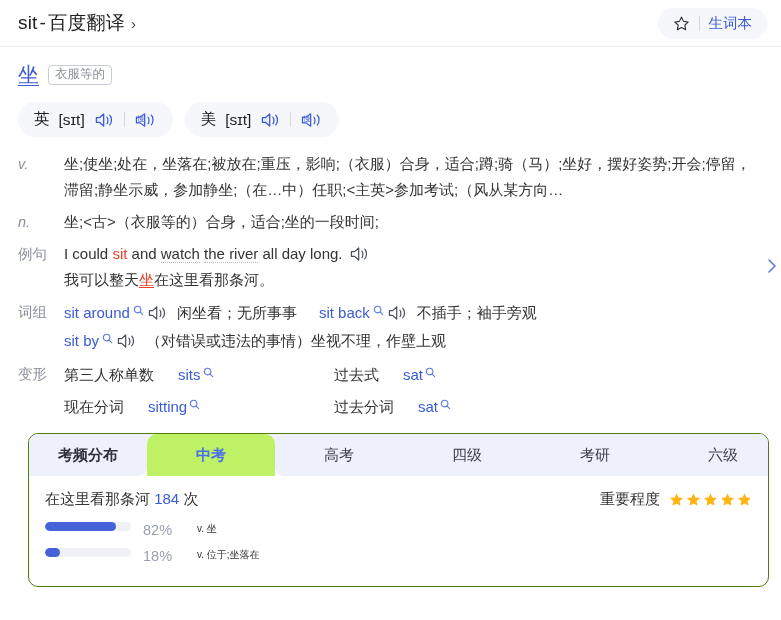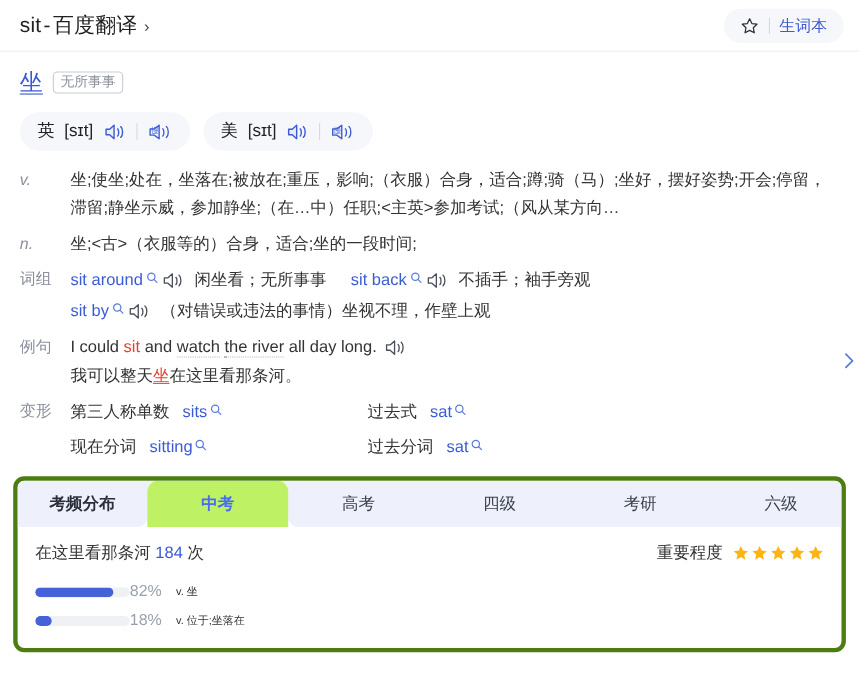--- a/index.html
+++ b/index.html
@@ -181,28 +181,28 @@
   .phrase-mean { color: #333; margin-right: 22px; }
 
   
   .forms-grid {
     display: grid;
     grid-template-columns: 270px 1fr;
     row-gap: 4px;
     line-height: 28px;
     font-size: 15px;
   }
-  .form-cell { display: flex; align-items: center; gap: 12px; }
+  .form-cell { display: flex; align-items: center; gap: 24px; }
   .form-name { color: #333; }
   .form-val { color: #3b5bd4; display:inline-flex; align-items:center; gap:2px;}
 
   
   .freq-card {
-    margin: 12px 12px 0 12px;
-    border: 4px solid #4d7c0f;
+    margin: 12px 12px 0 28px;
+    border: 1px solid #4d7c0f;
     border-radius: 10px;
     overflow: hidden;
     background: #fff;
   }
   .tabs {
     display: flex;
     align-items: stretch;
     background: #eef1fb;
     height: 42px;
     position: relative;
@@ -254,22 +254,21 @@
   }
   .freq-count { font-size: 15px; color: #333; }
   .freq-count .num { color: #3b5bd4; }
   .freq-imp { display: flex; align-items: center; gap: 9px; font-size: 15px; color:#333; }
   .stars { display: flex; gap: 2px; }
   .star-gold { width: 15px; height: 15px; display: block; }
 
   .bars { margin-top: 13px; }
   .bar-row {
     display: flex;
-    align-items: center;
-    gap: 0;
+    gap: 12px;
     height: 26px;
   }
   .bar-track {
     width: 86px;
     height: 9px;
     background: #f0f1f5;
     border-radius: 5px;
     overflow: hidden;
     flex: 0 0 86px;
   }
@@ -298,21 +297,21 @@
         <polygon points="12,3 14.9,9 21.4,9.9 16.7,14.4 17.9,20.9 12,17.8 6.1,20.9 7.3,14.4 2.6,9.9 9.1,9"></polygon>
       </svg>
     </span>
     <span class="sep"></span>
     <span class="wb-label">生词本</span>
   </div>
 </div>
 
 <div class="headword-row">
   <span class="headword">坐</span>
-  <span class="tag-common">无所事事</span>
+  <span class="tag-common">衣服等的</span>
 </div>
 
 <div class="phonetics">
 
   <div class="ph-box">
     <span class="ph-text">英</span>
     <span class="ph-text">[sɪt]</span>
     <span>
       <svg class="spk" viewBox="0 0 26 22" fill="none" stroke="#3b5bd4" stroke-width="1.6" stroke-linejoin="round" stroke-linecap="round">
         <path d="M3 8h4l5-4.5v15L7 14H3z" fill="#3b5bd4" fill-opacity="0.06"></path>
@@ -358,85 +357,20 @@
   <div class="row">
     <div class="row-label ital">v.</div>
     <div class="row-content defn">坐;使坐;处在，坐落在;被放在;重压，影响;（衣服）合身，适合;蹲;骑（马）;坐好，摆好姿势;开会;停留，滞留;静坐示威，参加静坐;（在…中）任职;&lt;主英&gt;参加考试;（风从某方向…</div>
   </div>
 
   <div class="row">
     <div class="row-label ital">n.</div>
     <div class="row-content defn">坐;&lt;古&gt;（衣服等的）合身，适合;坐的一段时间;</div>
   </div>
 
-  <div class="row">
-    <div class="row-label">词组</div>
-    <div class="row-content">
-
-      <div class="phrase-line">
-        <span class="phrase-item">
-          <span class="phrase-term">sit around</span>
-          <span>
-            <svg class="mag" viewBox="0 0 12 12" fill="none" stroke="#5b7bdc" stroke-width="1.2" stroke-linecap="round">
-              <circle cx="5" cy="5" r="3.6"></circle>
-                <line x1="7.8" y1="7.8" x2="10.6" y2="10.6"></line>
-            </svg>
-          </span>
-          <span>
-            <svg class="spk" viewBox="0 0 26 22" fill="none" stroke="#4a4f5c" stroke-width="1.5" stroke-linejoin="round" stroke-linecap="round">
-              <path d="M3 8h4l5-4.5v15L7 14H3z"></path>
-                <path d="M16 7.5c1.6 1.3 1.6 6.7 0 8"></path>
-                <path d="M19.5 5c2.8 2.2 2.8 9.8 0 12"></path>
-            </svg>
-          </span>
-        </span>
-        <span class="phrase-mean">闲坐看；无所事事</span>
-
-        <span class="phrase-item">
-          <span class="phrase-term">sit back</span>
-          <span>
-            <svg class="mag" viewBox="0 0 12 12" fill="none" stroke="#5b7bdc" stroke-width="1.2" stroke-linecap="round">
-              <circle cx="5" cy="5" r="3.6"></circle>
-                <line x1="7.8" y1="7.8" x2="10.6" y2="10.6"></line>
-            </svg>
-          </span>
-          <span>
-            <svg class="spk" viewBox="0 0 26 22" fill="none" stroke="#4a4f5c" stroke-width="1.5" stroke-linejoin="round" stroke-linecap="round">
-              <path d="M3 8h4l5-4.5v15L7 14H3z"></path>
-                <path d="M16 7.5c1.6 1.3 1.6 6.7 0 8"></path>
-                <path d="M19.5 5c2.8 2.2 2.8 9.8 0 12"></path>
-            </svg>
-          </span>
-        </span>
-        <span class="phrase-mean">不插手；袖手旁观</span>
-      </div>
-
-      <div class="phrase-line">
-        <span class="phrase-item">
-          <span class="phrase-term">sit by</span>
-          <span>
-            <svg class="mag" viewBox="0 0 12 12" fill="none" stroke="#5b7bdc" stroke-width="1.2" stroke-linecap="round">
-              <circle cx="5" cy="5" r="3.6"></circle>
-                <line x1="7.8" y1="7.8" x2="10.6" y2="10.6"></line>
-            </svg>
-          </span>
-          <span>
-            <svg class="spk" viewBox="0 0 26 22" fill="none" stroke="#4a4f5c" stroke-width="1.5" stroke-linejoin="round" stroke-linecap="round">
-              <path d="M3 8h4l5-4.5v15L7 14H3z"></path>
-                <path d="M16 7.5c1.6 1.3 1.6 6.7 0 8"></path>
-                <path d="M19.5 5c2.8 2.2 2.8 9.8 0 12"></path>
-            </svg>
-          </span>
-        </span>
-        <span class="phrase-mean">（对错误或违法的事情）坐视不理，作壁上观</span>
-      </div>
-
-    </div>
-  </div>
-
   <div class="row ex-row">
     <div class="row-label">例句</div>
     <div class="row-content">
       <div class="ex-en">
         <span>
           <span>I could </span><span class="kw">sit</span><span> and </span><span class="dotted">watch</span><span> </span><span class="dotted">the river</span><span> all day long.</span>
         </span>
         <span>
           <svg class="spk" viewBox="0 0 26 22" fill="none" stroke="#4a4f5c" stroke-width="1.5" stroke-linejoin="round" stroke-linecap="round">
             <path d="M3 8h4l5-4.5v15L7 14H3z"></path>
@@ -450,20 +384,85 @@
       </div>
     </div>
     <span class="ex-arrow">
       <svg viewBox="0 0 14 22" fill="none" stroke="#5b7bdc" stroke-width="1.6" stroke-linecap="round" stroke-linejoin="round">
         <polyline points="4,5 10,11 4,17"></polyline>
       </svg>
     </span>
   </div>
 
   <div class="row">
+    <div class="row-label">词组</div>
+    <div class="row-content">
+
+      <div class="phrase-line">
+        <span class="phrase-item">
+          <span class="phrase-term">sit around</span>
+          <span>
+            <svg class="mag" viewBox="0 0 12 12" fill="none" stroke="#5b7bdc" stroke-width="1.2" stroke-linecap="round">
+              <circle cx="5" cy="5" r="3.6"></circle>
+                <line x1="7.8" y1="7.8" x2="10.6" y2="10.6"></line>
+            </svg>
+          </span>
+          <span>
+            <svg class="spk" viewBox="0 0 26 22" fill="none" stroke="#4a4f5c" stroke-width="1.5" stroke-linejoin="round" stroke-linecap="round">
+              <path d="M3 8h4l5-4.5v15L7 14H3z"></path>
+                <path d="M16 7.5c1.6 1.3 1.6 6.7 0 8"></path>
+                <path d="M19.5 5c2.8 2.2 2.8 9.8 0 12"></path>
+            </svg>
+          </span>
+        </span>
+        <span class="phrase-mean">闲坐看；无所事事</span>
+
+        <span class="phrase-item">
+          <span class="phrase-term">sit back</span>
+          <span>
+            <svg class="mag" viewBox="0 0 12 12" fill="none" stroke="#5b7bdc" stroke-width="1.2" stroke-linecap="round">
+              <circle cx="5" cy="5" r="3.6"></circle>
+                <line x1="7.8" y1="7.8" x2="10.6" y2="10.6"></line>
+            </svg>
+          </span>
+          <span>
+            <svg class="spk" viewBox="0 0 26 22" fill="none" stroke="#4a4f5c" stroke-width="1.5" stroke-linejoin="round" stroke-linecap="round">
+              <path d="M3 8h4l5-4.5v15L7 14H3z"></path>
+                <path d="M16 7.5c1.6 1.3 1.6 6.7 0 8"></path>
+                <path d="M19.5 5c2.8 2.2 2.8 9.8 0 12"></path>
+            </svg>
+          </span>
+        </span>
+        <span class="phrase-mean">不插手；袖手旁观</span>
+      </div>
+
+      <div class="phrase-line">
+        <span class="phrase-item">
+          <span class="phrase-term">sit by</span>
+          <span>
+            <svg class="mag" viewBox="0 0 12 12" fill="none" stroke="#5b7bdc" stroke-width="1.2" stroke-linecap="round">
+              <circle cx="5" cy="5" r="3.6"></circle>
+                <line x1="7.8" y1="7.8" x2="10.6" y2="10.6"></line>
+            </svg>
+          </span>
+          <span>
+            <svg class="spk" viewBox="0 0 26 22" fill="none" stroke="#4a4f5c" stroke-width="1.5" stroke-linejoin="round" stroke-linecap="round">
+              <path d="M3 8h4l5-4.5v15L7 14H3z"></path>
+                <path d="M16 7.5c1.6 1.3 1.6 6.7 0 8"></path>
+                <path d="M19.5 5c2.8 2.2 2.8 9.8 0 12"></path>
+            </svg>
+          </span>
+        </span>
+        <span class="phrase-mean">（对错误或违法的事情）坐视不理，作壁上观</span>
+      </div>
+
+    </div>
+  </div>
+
+  <div class="row">
     <div class="row-label">变形</div>
     <div class="row-content">
       <div class="forms-grid">
 
         <div class="form-cell">
           <span class="form-name">第三人称单数</span>
           <span class="form-val">
             <span>sits</span>
             <span>
               <svg class="mag" viewBox="0 0 12 12" fill="none" stroke="#5b7bdc" stroke-width="1.2" stroke-linecap="round">

